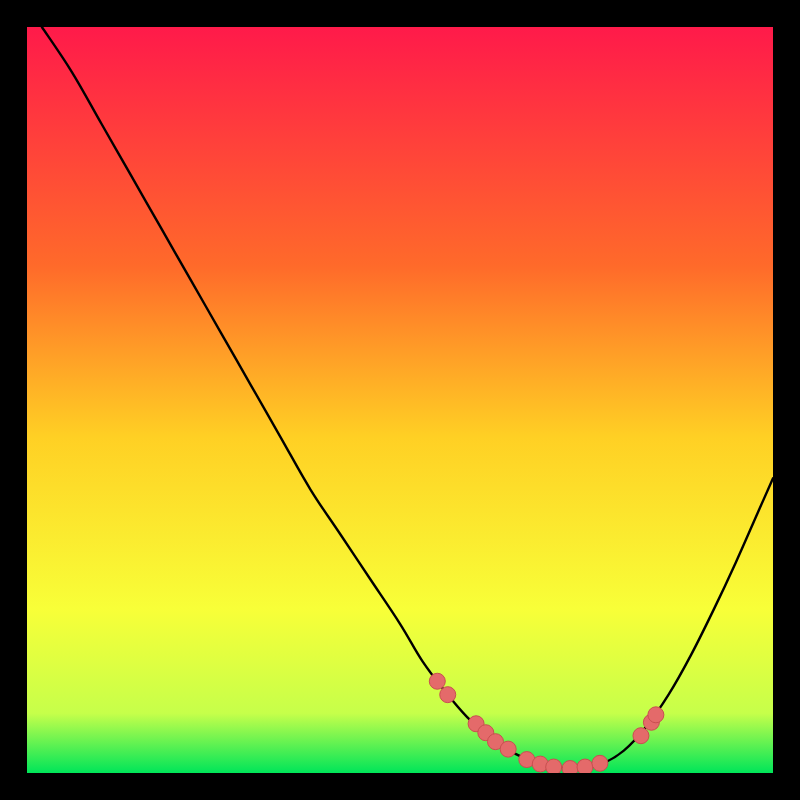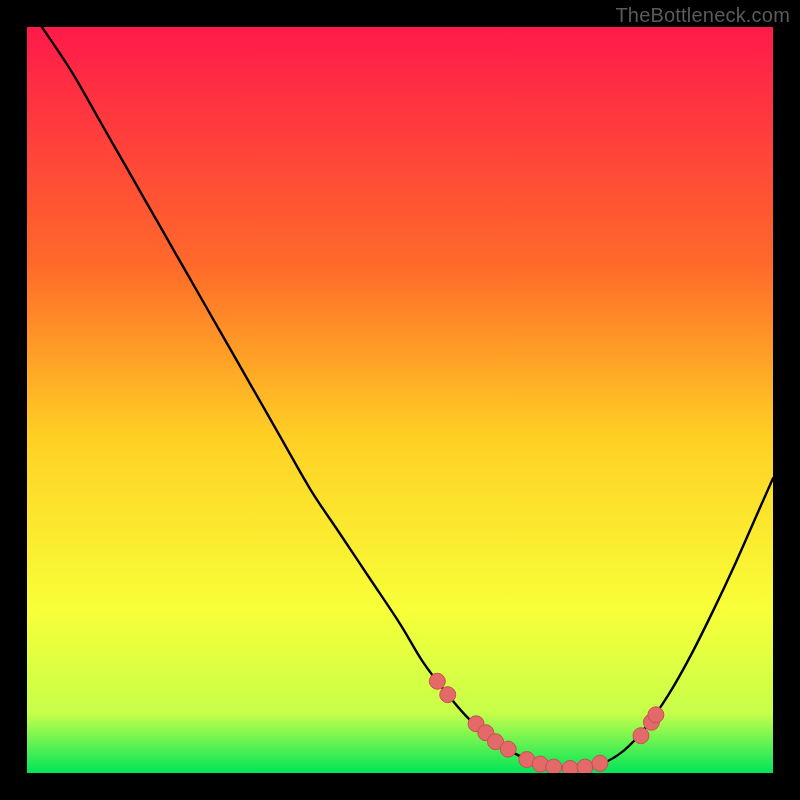--- a/index.html
+++ b/index.html
@@ -73,14 +73,13 @@
           <circle cx="543.09" cy="741.52" r="8" fill="#e46a6a" stroke="#c94f50" stroke-width="1"></circle>
           <circle cx="558.01" cy="740.03" r="8" fill="#e46a6a" stroke="#c94f50" stroke-width="1"></circle>
           <circle cx="572.93" cy="736.30" r="8" fill="#e46a6a" stroke="#c94f50" stroke-width="1"></circle>
           <circle cx="613.96" cy="708.70" r="8" fill="#e46a6a" stroke="#c94f50" stroke-width="1"></circle>
           <circle cx="624.40" cy="695.27" r="8" fill="#e46a6a" stroke="#c94f50" stroke-width="1"></circle>
           <circle cx="628.88" cy="687.81" r="8" fill="#e46a6a" stroke="#c94f50" stroke-width="1"></circle>
         </g>
     </svg>
   </div>
 
-  <div class="attribution">TheBottleneck.com</div>
 </div>
 
 </body></html>

